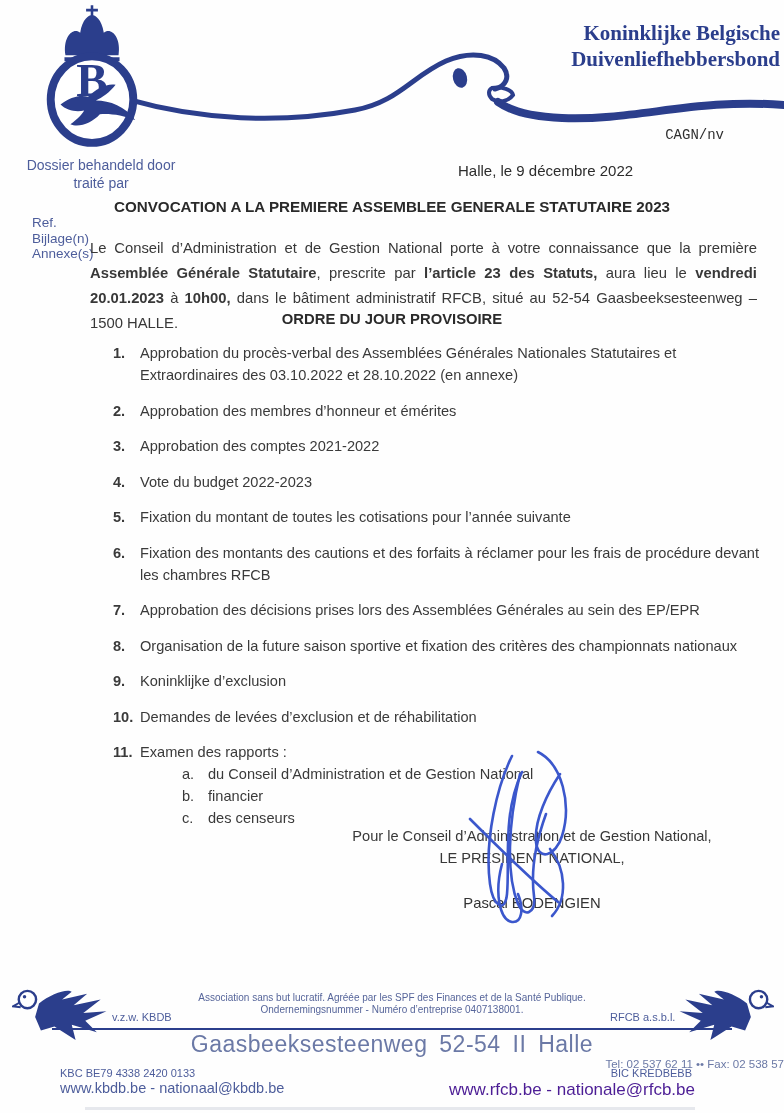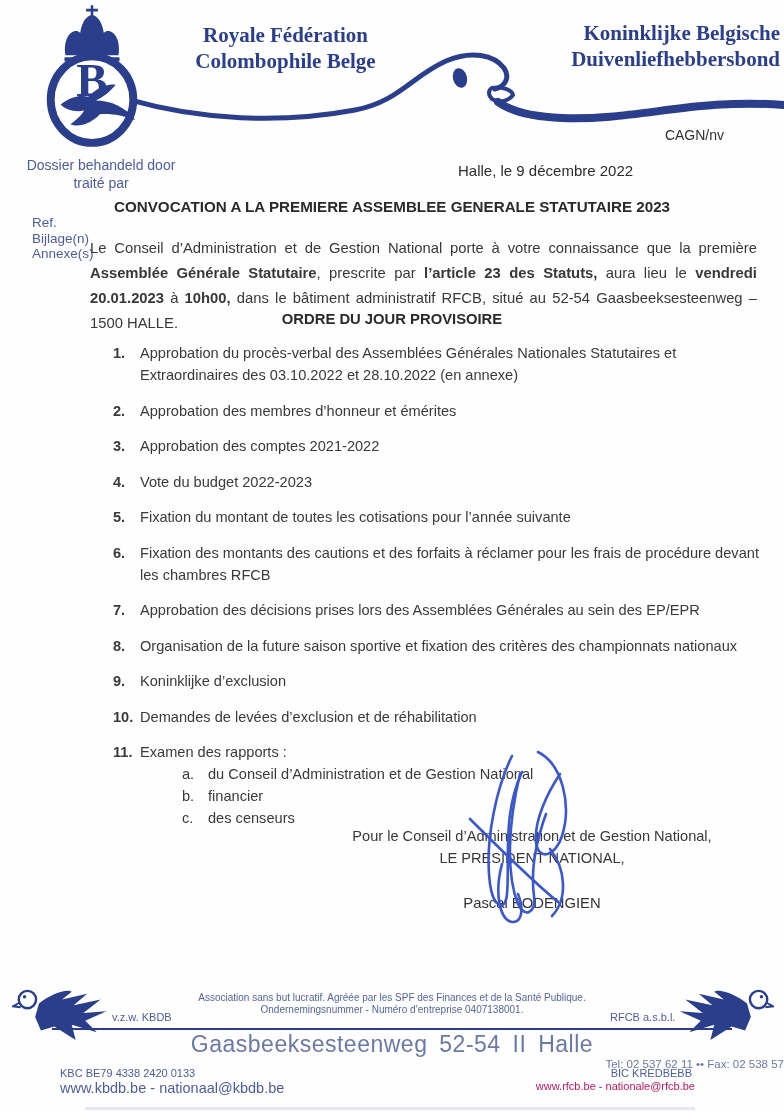--- a/index.html
+++ b/index.html
@@ -4,21 +4,21 @@
 <style>
   html,body{margin:0;padding:0;background:#ffffff;}
   .page{position:relative;width:784px;height:1113px;margin:0 auto;background:#fefefe;
         font-family:"Liberation Sans",sans-serif;color:#343434;overflow:hidden;}
   .abs{position:absolute;}
   
   .org{font-family:"Liberation Serif",serif;font-weight:bold;color:#2b3e8c;
        font-size:21px;line-height:26px;}
   .org-fr{left:183px;top:22px;width:205px;text-align:center;}
   .org-nl{left:508px;top:20px;width:272px;text-align:right;}
-  .refcode{right:60px;top:127px;font-size:14px;color:#2f2f2f;}
+  .refcode{right:60px;top:127px;font-size:14px;color:#2f2f2f;font-family:Liberation Mono, monospace;}
   
   .metablue{color:#4d5d9b;}
   .handled{left:15px;top:156px;width:172px;text-align:center;font-size:14px;line-height:18px;}
   .dateline{left:458px;top:162px;font-size:15px;color:#2c2c2c;}
   .doc-title{left:0;top:198px;width:784px;text-align:center;font-weight:bold;
              font-size:15.2px;color:#2a2a2a;}
   .refblock{left:32px;top:215px;font-size:13.5px;line-height:15.5px;}
   
   .intro{left:90px;top:236px;width:667px;font-size:14.8px;line-height:25px;
          text-align:justify;color:#383838;}
@@ -44,44 +44,40 @@
              line-height:11.8px;color:#56659a;}
   .vzw{left:112px;top:1011px;font-size:11px;color:#4d5d9b;}
   .asbl{left:610px;top:1011px;font-size:11px;color:#4d5d9b;}
   .foot-rule{left:52px;top:1028px;width:680px;height:2px;background:#2b3e8c;}
   .address{left:0;top:1031px;width:784px;text-align:center;font-size:23px;
            color:#6b79a6;letter-spacing:0.5px;word-spacing:5px;}
   .telfax{left:16px;top:1058px;width:784px;text-align:right;font-size:11.5px;color:#6b79a6;}
   .kbc{left:60px;top:1067px;font-size:11px;color:#4d5d9b;}
   .kbdbweb{left:60px;top:1080px;font-size:14.5px;color:#4d5d9b;}
   .bic{left:420px;top:1067px;width:272px;text-align:right;font-size:11px;color:#4d5d9b;}
-  .rfcbweb{left:400px;top:1080px;width:295px;text-align:right;font-size:11px;color:#be185d;}
+  .rfcbweb{left:400px;top:1080px;width:295px;text-align:right;font-size:17px;color:#4c1d95;}
   .scan-edge{left:85px;top:1107px;width:610px;height:3px;background:#d8dbe3;opacity:.65;}
 </style>
 </head>
 <body>
 
 <div class="page">
 
   <svg class="abs" style="left:33px;top:2px;" width="118" height="146" viewBox="0 0 120 148">
     <g>
       <path d="M60,3 v11 M54,8 h12" stroke="#2b3e8c" stroke-width="2.6" fill="none"></path>
       <path d="M33,54 C30,35 41,25 48,31 C50,17 57,13 60,13 C63,13 70,17 72,31 C79,25 90,35 87,54 Z" fill="#2b3e8c"></path>
       <path d="M32,58 h56" stroke="#2b3e8c" stroke-width="4" fill="none"></path>
       <path d="M34,64 h52" stroke="#2b3e8c" stroke-width="3" fill="none"></path>
     </g>
     <ellipse cx="60" cy="99" rx="42" ry="44" fill="#ffffff" stroke="#2b3e8c" stroke-width="8"></ellipse>
     <text x="60" y="95" text-anchor="middle" font-family="Liberation Serif, serif" font-weight="bold" font-size="48" fill="#2b3e8c">B</text>
     <path d="M28,104 C38,96 48,94 56,96 C64,88 76,82 84,84 C78,92 70,97 64,100 C78,100 94,106 104,120 C92,115 78,113 68,114 C60,123 46,128 38,124 C45,119 50,114 52,110 C44,112 34,110 28,104 Z" fill="#2b3e8c"></path>
   </svg>
 
-  <div class="abs org org-fr">
-    <div>Royale Fédération</div>
-    <div>Colombophile Belge</div>
-  </div>
 
   <div class="abs org org-nl">
     <div>Koninklijke Belgische</div>
     <div>Duivenliefhebbersbond</div>
   </div>
 
   <svg class="abs" style="left:130px;top:48px;" width="654" height="82" viewBox="0 0 654 82">
     <path d="M0,52 C70,72 150,76 225,62 C268,54 282,28 316,13 C342,2 364,7 374,20 C380,29 376,38 365,41" fill="none" stroke="#2b3e8c" stroke-width="5" stroke-linecap="round"></path>
     <ellipse cx="330" cy="30" rx="7" ry="10" transform="rotate(-14 330 30)" fill="#2b3e8c"></ellipse>
     <path d="M362,40 C372,38 382,42 383,47 C378,54 368,55 362,51 C358,47 358,42 362,40 Z" fill="none" stroke="#2b3e8c" stroke-width="4"></path>

